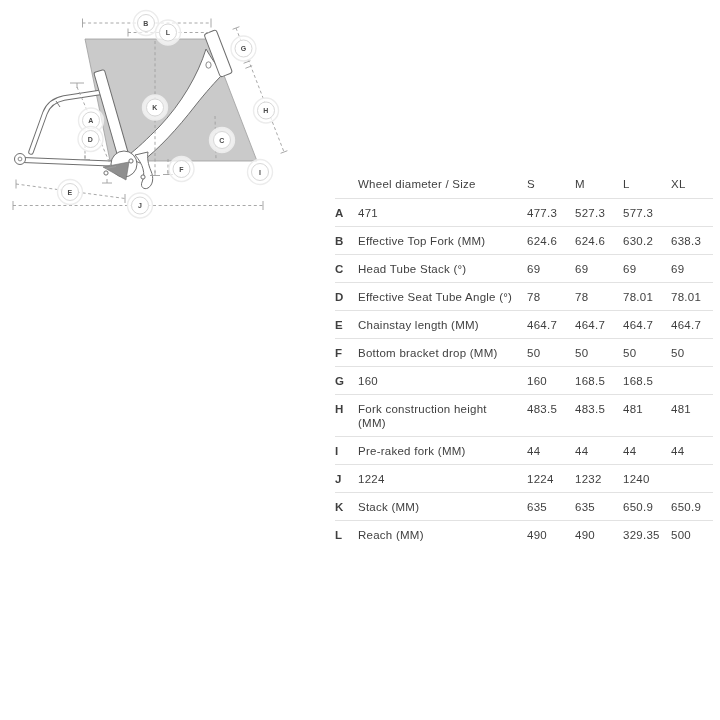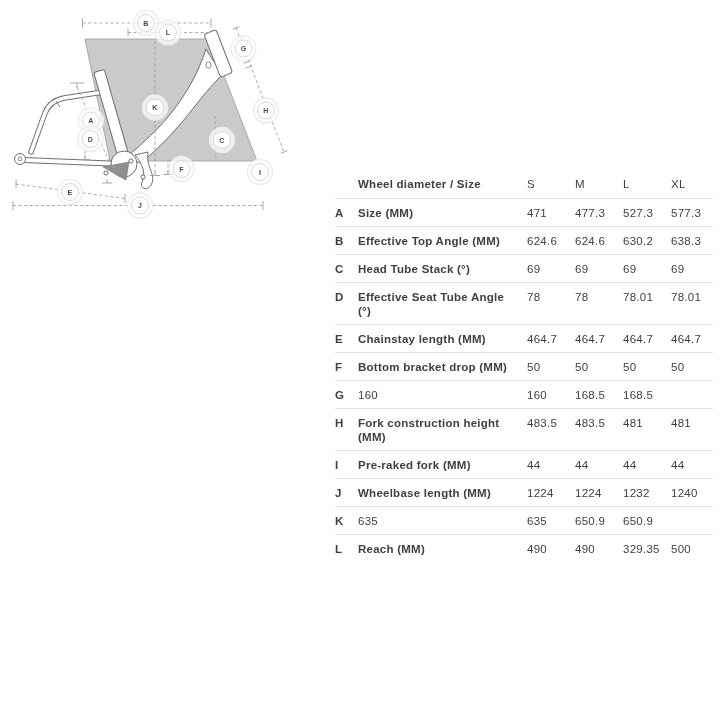--- a/index.html
+++ b/index.html
@@ -13,21 +13,21 @@
                    fill:#4a4a4a; letter-spacing:.3px; }
 
   
   .spec-table { position:absolute; left:335px; top:170px; width:378px;
                 font-size:11.5px; letter-spacing:.25px; color:#3f3f3f; }
   .t-row { display:grid; grid-template-columns:23px 169px 48px 48px 48px 1fr;
            align-items:start; min-height:28px; padding:7px 0 6px 0; line-height:14px; }
   .t-row.data { border-top:1px solid #e2e2e2; }
   .t-cell { overflow:hidden; }
   .t-key { font-weight:bold; }
-  .t-label { padding-right:14px;font-weight:bold; }
+  .t-label { padding-right:14px; }
   .t-header { color:#3f3f3f; }
 </style>
 </head>
 <body>
 
 <div class="stage">
 
   <div class="diagram-wrap">
     <svg width="330" height="232" viewBox="0 240 330 232" xmlns="http://www.w3.org/2000/svg">
 
@@ -179,29 +179,28 @@
       <div class="t-cell t-key"></div>
       <div class="t-cell t-label">Wheel diameter / Size</div>
       <div class="t-cell">S</div>
       <div class="t-cell">M</div>
       <div class="t-cell">L</div>
       <div class="t-cell">XL</div>
     </div>
     <div>
         <div class="t-row data">
     <div class="t-cell t-key">A</div>
-    <div class="t-cell t-label">Size (MM)</div>
     <div class="t-cell">471</div>
     <div class="t-cell">477.3</div>
     <div class="t-cell">527.3</div>
     <div class="t-cell">577.3</div>
   </div>
         <div class="t-row data">
     <div class="t-cell t-key">B</div>
-    <div class="t-cell t-label">Effective Top Angle (MM)</div>
+    <div class="t-cell t-label">Effective Top Fork (MM)</div>
     <div class="t-cell">624.6</div>
     <div class="t-cell">624.6</div>
     <div class="t-cell">630.2</div>
     <div class="t-cell">638.3</div>
   </div>
         <div class="t-row data">
     <div class="t-cell t-key">C</div>
     <div class="t-cell t-label">Head Tube Stack (°)</div>
     <div class="t-cell">69</div>
     <div class="t-cell">69</div>
@@ -250,28 +249,28 @@
         <div class="t-row data">
     <div class="t-cell t-key">I</div>
     <div class="t-cell t-label">Pre-raked fork (MM)</div>
     <div class="t-cell">44</div>
     <div class="t-cell">44</div>
     <div class="t-cell">44</div>
     <div class="t-cell">44</div>
   </div>
         <div class="t-row data">
     <div class="t-cell t-key">J</div>
-    <div class="t-cell t-label">Wheelbase length (MM)</div>
     <div class="t-cell">1224</div>
     <div class="t-cell">1224</div>
     <div class="t-cell">1232</div>
     <div class="t-cell">1240</div>
   </div>
         <div class="t-row data">
     <div class="t-cell t-key">K</div>
+    <div class="t-cell t-label">Stack (MM)</div>
     <div class="t-cell">635</div>
     <div class="t-cell">635</div>
     <div class="t-cell">650.9</div>
     <div class="t-cell">650.9</div>
   </div>
         <div class="t-row data">
     <div class="t-cell t-key">L</div>
     <div class="t-cell t-label">Reach (MM)</div>
     <div class="t-cell">490</div>
     <div class="t-cell">490</div>

